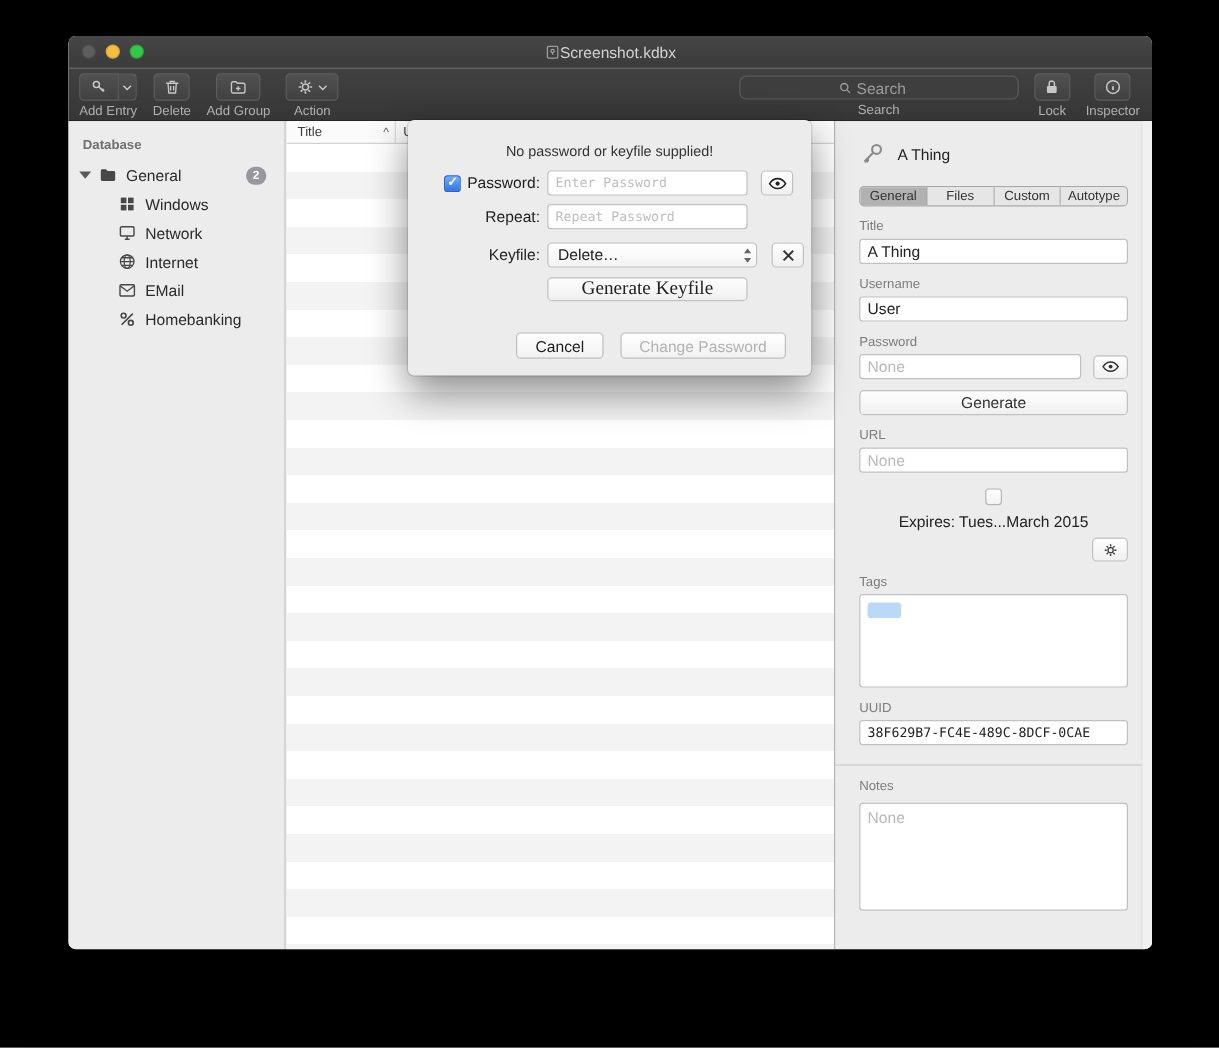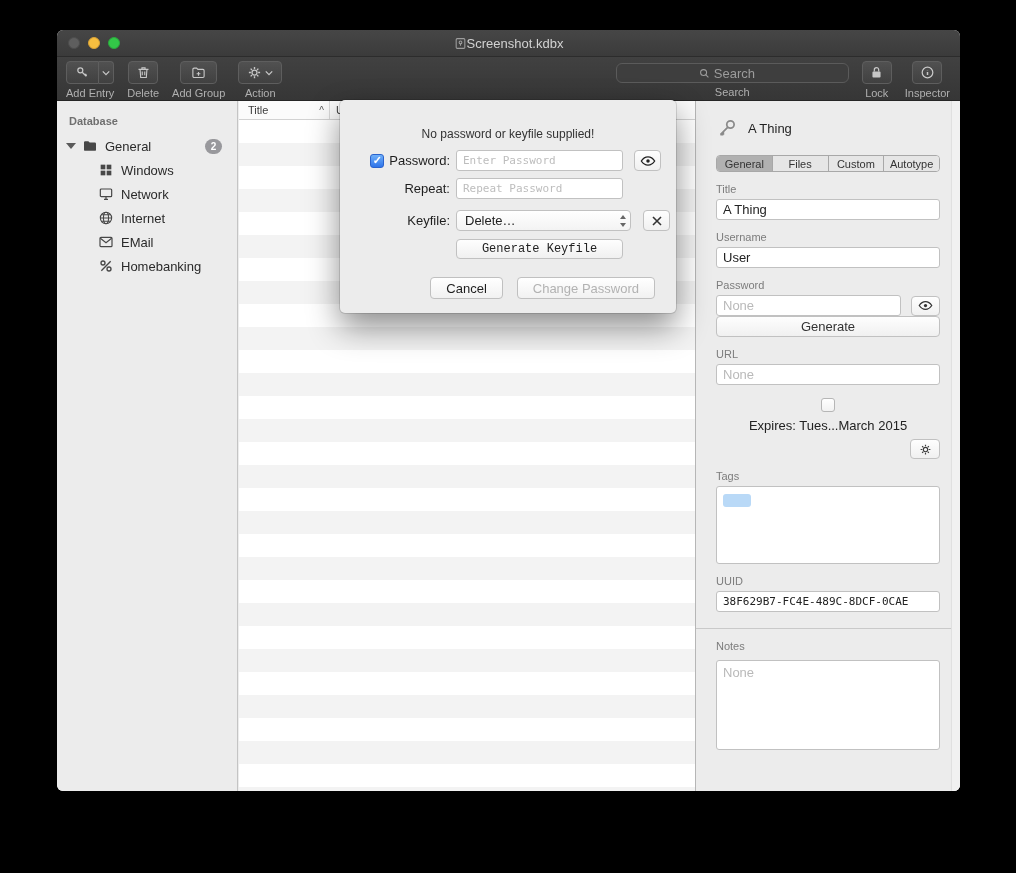--- a/index.html
+++ b/index.html
@@ -89,21 +89,21 @@
   .seg.selected { background:#b1b1b1; }
   .fld-label { display:block; font-size:11px; color:#7c7c7c; margin-top:11px; margin-bottom:4px; }
   .field { width:100%; height:21px; border:1px solid #c1c1c1; border-radius:3px; background:#fff;
            font-size:13px; color:#222; padding:0 6px; outline:none; font-family:"Liberation Sans",sans-serif; }
   .field::placeholder { color:#b9b9b9; }
   .pw-row { display:flex; align-items:center; gap:10px; }
   .pw-row .field { flex:1; }
   .eye-btn { width:29px; height:20px; border:1px solid #c1c1c1; border-radius:4px; flex:none;
              background:linear-gradient(#fefefe,#f1f1f1); color:#333; display:flex; align-items:center; justify-content:center; }
   .eye-btn svg { width:15px; height:11px; }
-  .gen-btn { width:100%; height:21px; border:1px solid #c1c1c1; border-radius:4px;
+  .gen-btn { width:100%; height:21px; margin-top:9px; border:1px solid #c1c1c1; border-radius:4px;
              background:linear-gradient(#fefefe,#f0f0f0); font-size:13px; color:#333;
              font-family:"Liberation Sans",sans-serif; }
   .expires-row { display:flex; align-items:center; gap:6px; margin-top:13px; font-size:13px; color:#222;flex-direction:column; }
   .cb { width:14px; height:14px; border:1px solid #b6b6b6; border-radius:3px; flex:none;
         background:linear-gradient(#ffffff,#f2f2f2); display:inline-flex; align-items:center; justify-content:center; }
   .cb.checked { background:linear-gradient(#6fb0f9,#2f74e9); border-color:#2a63cd; color:#fff;
                 font-size:11px; font-weight:bold; line-height:1; }
   .gear-btn { margin-left:auto; width:30px; height:20px; border:1px solid #c1c1c1; border-radius:4px;
               background:linear-gradient(#fefefe,#f0f0f0); color:#3d3d3d;
               display:flex; align-items:center; justify-content:center; }
@@ -113,21 +113,21 @@
   .tag-pill { width:28px; height:13px; background:#b9d9f7; border-radius:3px; display:inline-block; }
   .uuid-field { font-family:"DejaVu Sans Mono",monospace; font-size:11px; white-space:nowrap; overflow:hidden; }
   .insp-divider { border:none; border-top:1px solid #c9c9c9; margin:16px -20px 0; }
   .notes-box { width:100%; height:90px; border:1px solid #c1c1c1; border-radius:3px; background:#fff; margin-top:4px;
                font-family:"Liberation Sans",sans-serif; font-size:13px; color:#222; padding:4px 6px; resize:none; outline:none; }
   .notes-box::placeholder { color:#b9b9b9; }
 
   
   .dialog { position:absolute; left:283px; top:70px; width:336px; height:213px; background:#ececec;
             border-radius:5px; box-shadow:0 14px 32px rgba(0,0,0,.45), 0 0 0 1px rgba(0,0,0,.12);
-            padding-top:27px; z-index:10; }
+            padding-top:19px; z-index:10; }
   .dlg-msg { text-align:center; font-size:12px; color:#333; }
   .dlg-row { display:flex; align-items:center; padding-left:22px; }
   .dlg-label-area { width:88px; display:flex; justify-content:flex-end; align-items:center; gap:5px;
                     font-size:13px; color:#1e1e1e; flex:none; }
   .dlg-field { width:167px; height:21px; margin-left:6px; border:1px solid #c1c1c1; border-radius:3px; background:#fff;
                font-family:"DejaVu Sans Mono",monospace; font-size:11px; color:#222; padding:0 6px; outline:none; }
   .dlg-field::placeholder { color:#bdbdbd; }
   .dlg-eye { margin-left:11px; width:27px; height:21px; border:1px solid #c1c1c1; border-radius:4px;
              background:linear-gradient(#fefefe,#f0f0f0); color:#222;
              display:flex; align-items:center; justify-content:center; }
@@ -135,22 +135,22 @@
   .dlg-popup { width:175px; height:21px; margin-left:6px; border:1px solid #c1c1c1; border-radius:4px;
                background:linear-gradient(#ffffff,#f3f3f3); display:flex; align-items:center;
                font-size:13px; color:#222; padding:0 3px 0 8px; }
   .popup-stepper { margin-left:auto; display:flex; align-items:center; }
   .popup-stepper svg { width:8px; height:14px; }
   .dlg-x { margin-left:12px; width:27px; height:21px; border:1px solid #c1c1c1; border-radius:4px;
            background:linear-gradient(#fefefe,#f0f0f0); color:#333;
            display:flex; align-items:center; justify-content:center; }
   .dlg-x svg { width:10px; height:10px; }
   .dlg-genkey { display:block; margin:8px 0 0 116px; width:167px; height:20px; border:1px solid #c1c1c1;
-                border-radius:4px; background:linear-gradient(#fefefe,#f0f0f0); font-size:12px; color:#222;
-                font-family:Liberation Mono, monospace; }
+                border-radius:4px; background:linear-gradient(#fefefe,#f0f0f0); font-size:16px; color:#222;
+                font-family:Liberation Serif, serif; }
   .dlg-actions { position:absolute; bottom:14px; right:21px; display:flex; gap:14px; }
   .btn { height:22px; border:1px solid #c0c0c0; border-radius:4px; background:linear-gradient(#ffffff,#f1f1f1);
          font-size:13px; color:#1e1e1e; padding:0 15px; font-family:"Liberation Sans",sans-serif; }
   .btn.disabled { color:#b2b2b2; }
   .mt8 { margin-top:9px; } .mt7 { margin-top:7px; } .mt11 { margin-top:11px; }
 </style>
 </head>
 <body>
 
 <div class="window">

